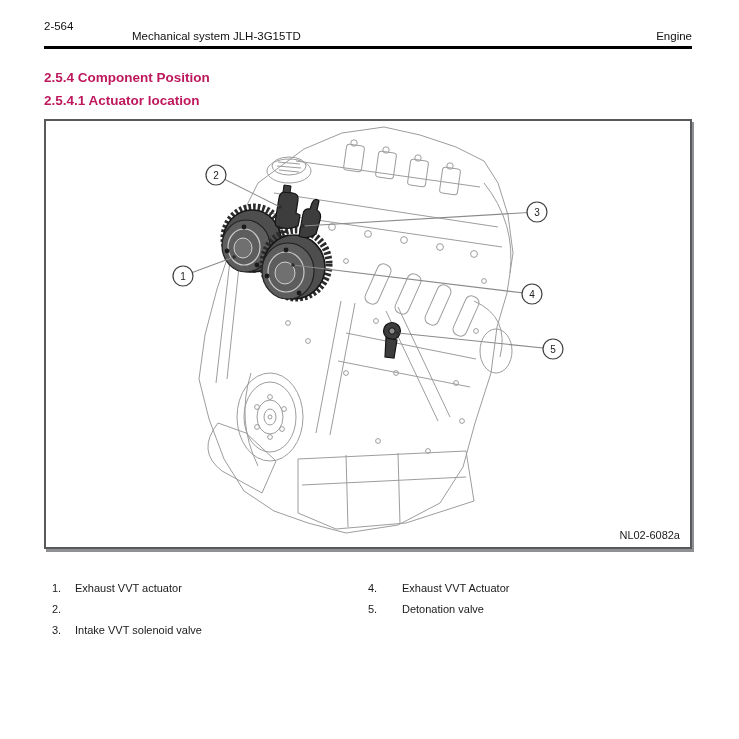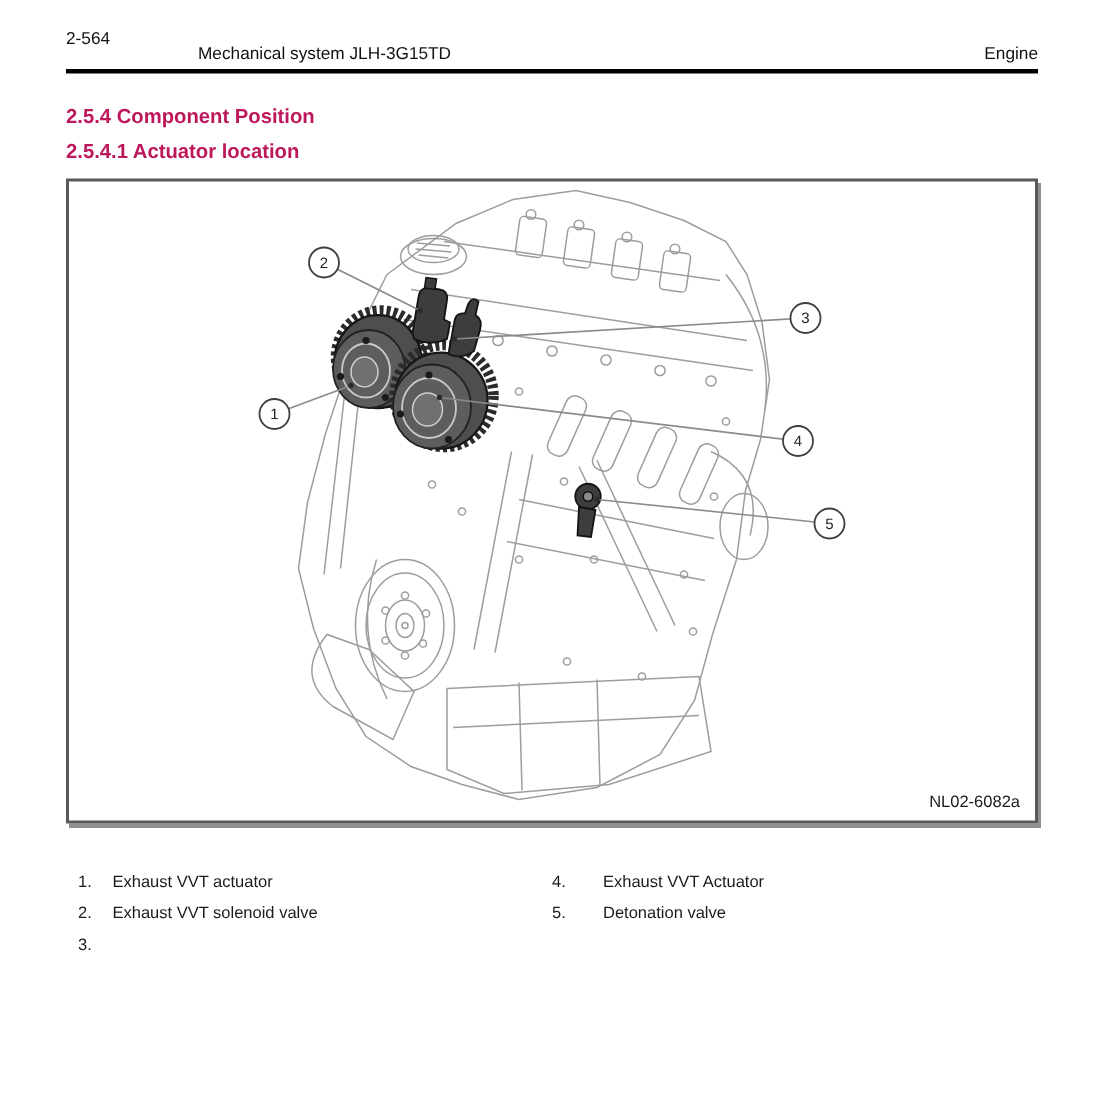--- a/index.html
+++ b/index.html
@@ -190,24 +190,24 @@
 </div>
 
 <div class="abs" id="legend">
   <div class="legend-col c0">
       <div class="legend-row">
         <span class="legend-num">1.</span>
         <span class="legend-label">Exhaust VVT actuator</span>
       </div>
       <div class="legend-row">
         <span class="legend-num">2.</span>
-        <span class="legend-label">Exhaust VVT solenoid valve</span>
       </div>
       <div class="legend-row">
         <span class="legend-num">3.</span>
+        <span class="legend-label">Intake VVT solenoid valve</span>
       </div>
     </div>
   <div class="legend-col c1">
       <div class="legend-row">
         <span class="legend-num">4.</span>
         <span class="legend-label">Exhaust VVT Actuator</span>
       </div>
       <div class="legend-row">
         <span class="legend-num">5.</span>
         <span class="legend-label">Detonation valve</span>

